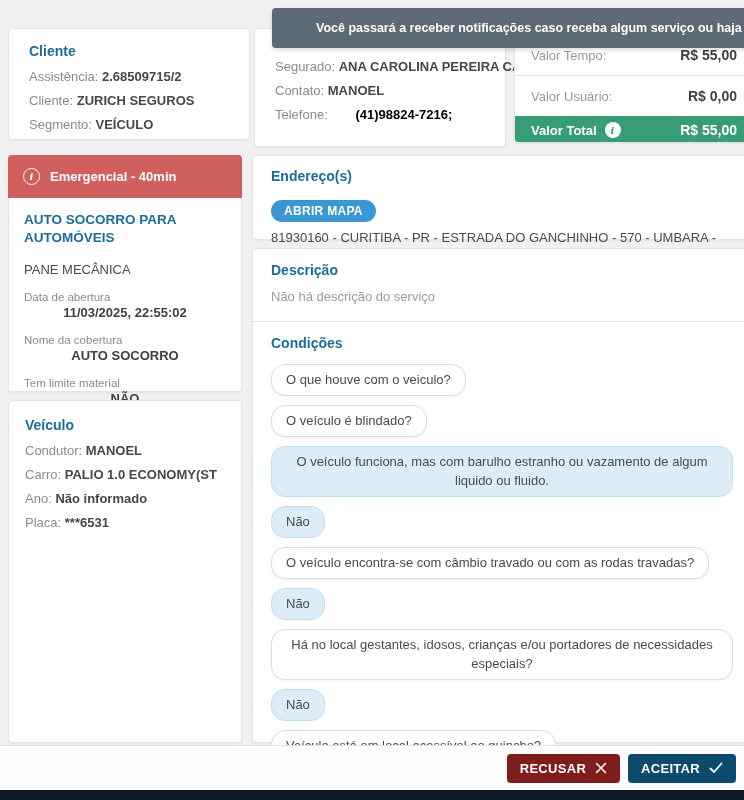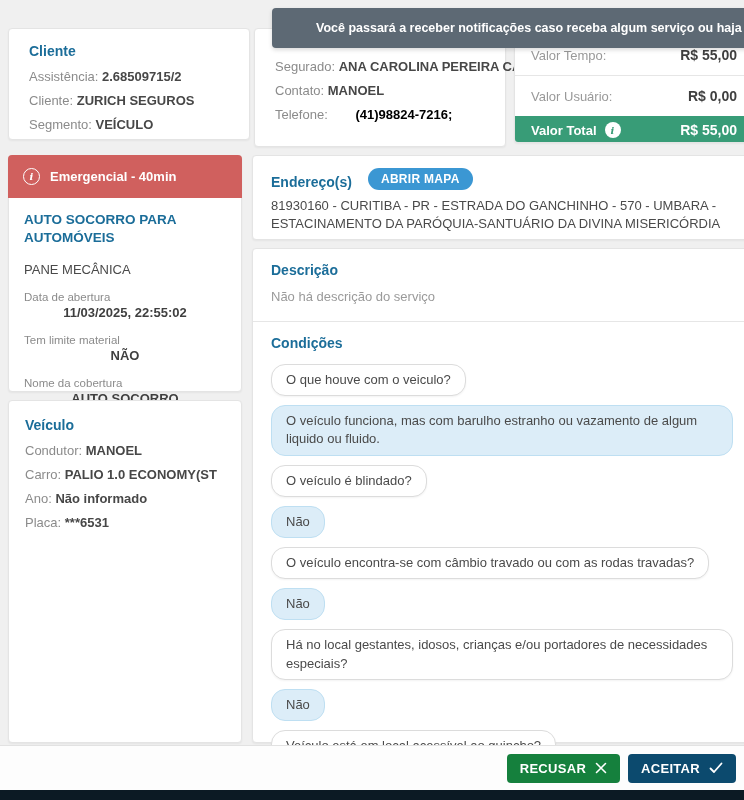--- a/index.html
+++ b/index.html
@@ -65,51 +65,51 @@
   .detail-block { margin-top:14px; }
   .detail-block .d-label { font-size:11.5px; color:#8b8b8b; }
   .detail-block .d-value { font-size:13px; color:#3f3f3f; font-weight:bold; margin-top:2px;text-align:center; }
 
   
   #vehicle-card { left:8px; top:400px; width:234px; height:343px; padding:16px; }
   #vehicle-card .card-title { margin-bottom:6px; }
 
   
   #address-card { left:252px; top:155px; width:500px; height:85px; padding:12px 18px; }
-  .address-header { display:flex; align-items:flex-end; gap:16px; }
+  .address-header { display:flex; align-items:flex-start; gap:16px;flex-direction:column; }
   .map-button {
     background:#3b97d3; color:#fff; font-weight:bold; font-size:12px;
     padding:4px 13px; border-radius:12px; border:none; cursor:pointer;
     font-family:"Liberation Sans", sans-serif; letter-spacing:0.3px;
   }
   .address-text { margin-top:7px; font-size:13px; color:#4a4a4a; line-height:1.4; max-width:475px; }
 
   
   #main-card { left:252px; top:248px; width:500px; height:495px; padding:0; }
   .desc-section { padding:13px 18px 17px; border-bottom:1px solid #e6e6e6; }
   .desc-text { margin-top:11px; font-size:13px; color:#9a9a9a; }
   .cond-section { padding:13px 18px; }
   .bubbles { margin-top:13px; display:flex; flex-direction:column; align-items:flex-start; gap:9px; }
-  .bubble { font-size:13px; color:#4a4a4a; padding:6px 14px; border-radius:14px; line-height:1.4; max-width:465px; }
+  .bubble { font-size:13px; color:#4a4a4a; padding:6px 14px; border-radius:14px; line-height:1.4; max-width:465px;text-align:center; }
   .bubble.question { background:#fff; border:1px solid #dcdcdc; box-shadow:0 1px 2px rgba(0,0,0,0.05); }
   .bubble.answer { background:#dcedf8; border:1px solid #bedff2; }
 
   
   #footer-bar {
     position:absolute; left:0; top:745px; width:744px; height:45px;
     background:#fdfdfd; border-top:1px solid #e2e2e2;
     display:flex; align-items:center; justify-content:flex-end; gap:8px; padding-right:8px;
   }
   .action-button {
     display:inline-flex; align-items:center; gap:9px;
     color:#fff; font-weight:bold; font-size:13px; letter-spacing:0.3px;
     padding:7px 13px; border-radius:4px; border:none; cursor:pointer;
     font-family:"Liberation Sans", sans-serif;
   }
-  #reject-button { background:#15803d; }
+  #reject-button { background:#7f1d1d; }
   #accept-button { background:#0c4a6e;justify-content:space-between; }
   #bottom-dark-bar { position:absolute; left:0; top:790px; width:744px; height:10px; background:#0c1a24; }
   .icon-svg { display:inline-block; vertical-align:middle; }
 </style>
 </head>
 <body>
 
 <div class="card" id="client-card">
   <div class="card-title">Cliente</div>
   <div class="field-row">
@@ -174,26 +174,26 @@
     <span>Emergencial - 40min</span>
   </div>
   <div class="service-body">
     <div class="service-title">AUTO SOCORRO PARA AUTOMÓVEIS</div>
     <div class="service-sub">PANE MECÂNICA</div>
     <div class="detail-block">
       <div class="d-label">Data de abertura</div>
       <div class="d-value">11/03/2025, 22:55:02</div>
     </div>
     <div class="detail-block">
+      <div class="d-label">Nome da cobertura</div>
+      <div class="d-value">AUTO SOCORRO</div>
+    </div>
+    <div class="detail-block">
       <div class="d-label">Tem limite material</div>
       <div class="d-value">NÃO</div>
-    </div>
-    <div class="detail-block">
-      <div class="d-label">Nome da cobertura</div>
-      <div class="d-value">AUTO SOCORRO</div>
     </div>
     <div class="detail-block">
       <div class="d-label">Forma acionamento</div>
       <div class="d-value">ELETRÔNICO</div>
     </div>
   </div>
 </div>
 
 <div class="card" id="vehicle-card">
   <div class="card-title">Veículo</div>
@@ -225,22 +225,22 @@
 
 <div class="card" id="main-card">
   <div class="desc-section">
     <div class="card-title">Descrição</div>
     <div class="desc-text">Não há descrição do serviço</div>
   </div>
   <div class="cond-section">
     <div class="card-title">Condições</div>
     <div class="bubbles">
       <div class="bubble question">O que houve com o veiculo?</div>
+      <div class="bubble question">O veículo é blindado?</div>
       <div class="bubble answer">O veículo funciona, mas com barulho estranho ou vazamento de algum liquido ou fluido.</div>
-      <div class="bubble question">O veículo é blindado?</div>
       <div class="bubble answer">Não</div>
       <div class="bubble question">O veículo encontra-se com câmbio travado ou com as rodas travadas?</div>
       <div class="bubble answer">Não</div>
       <div class="bubble question">Há no local gestantes, idosos, crianças e/ou portadores de necessidades especiais?</div>
       <div class="bubble answer">Não</div>
       <div class="bubble question">Veículo está em local acessível ao guincho?</div>
       <div class="bubble answer">Sim</div>
     </div>
   </div>
 </div>

